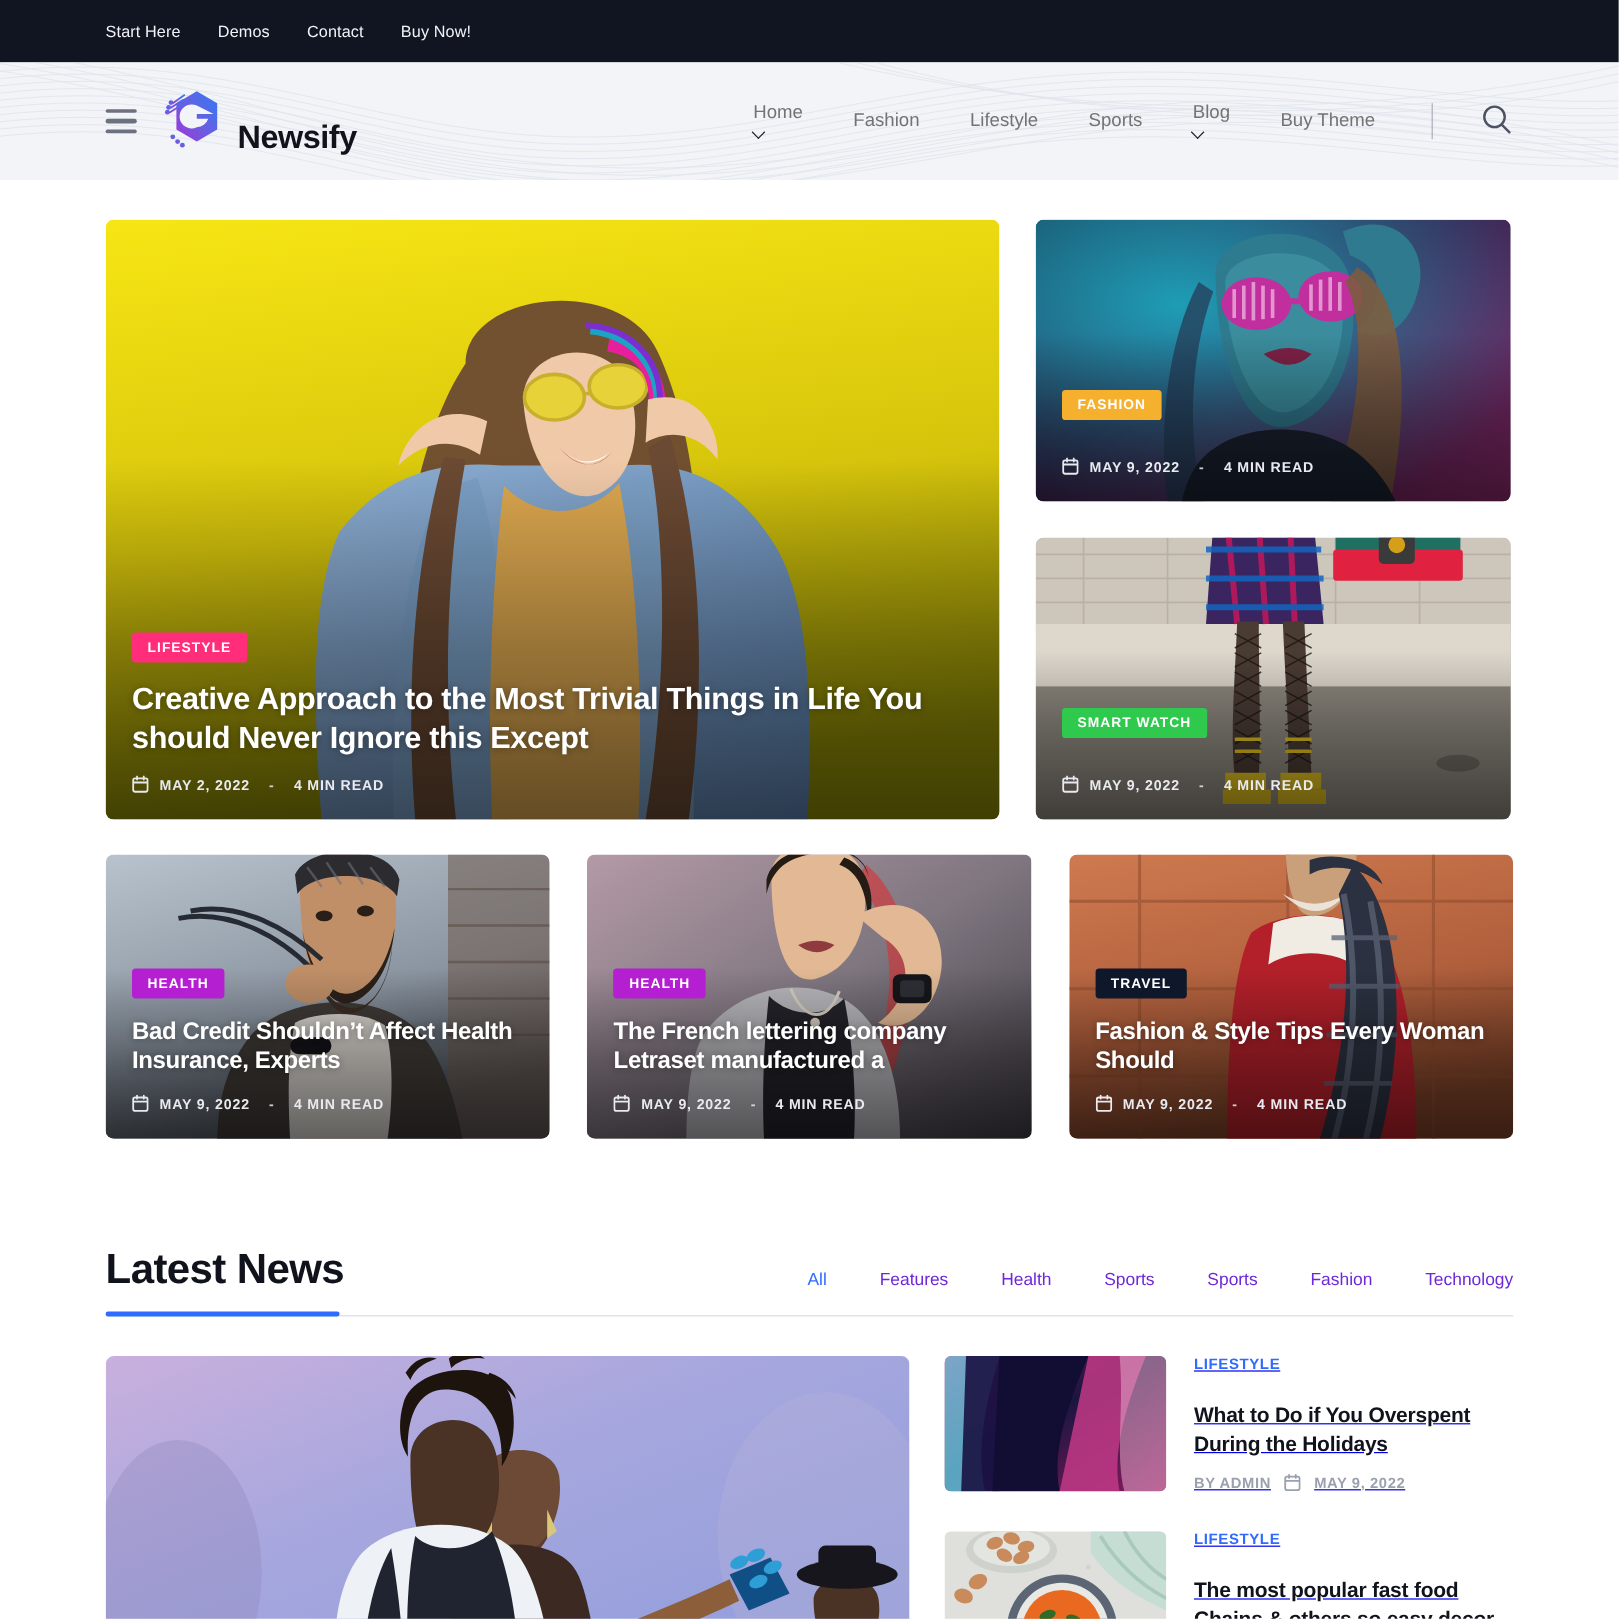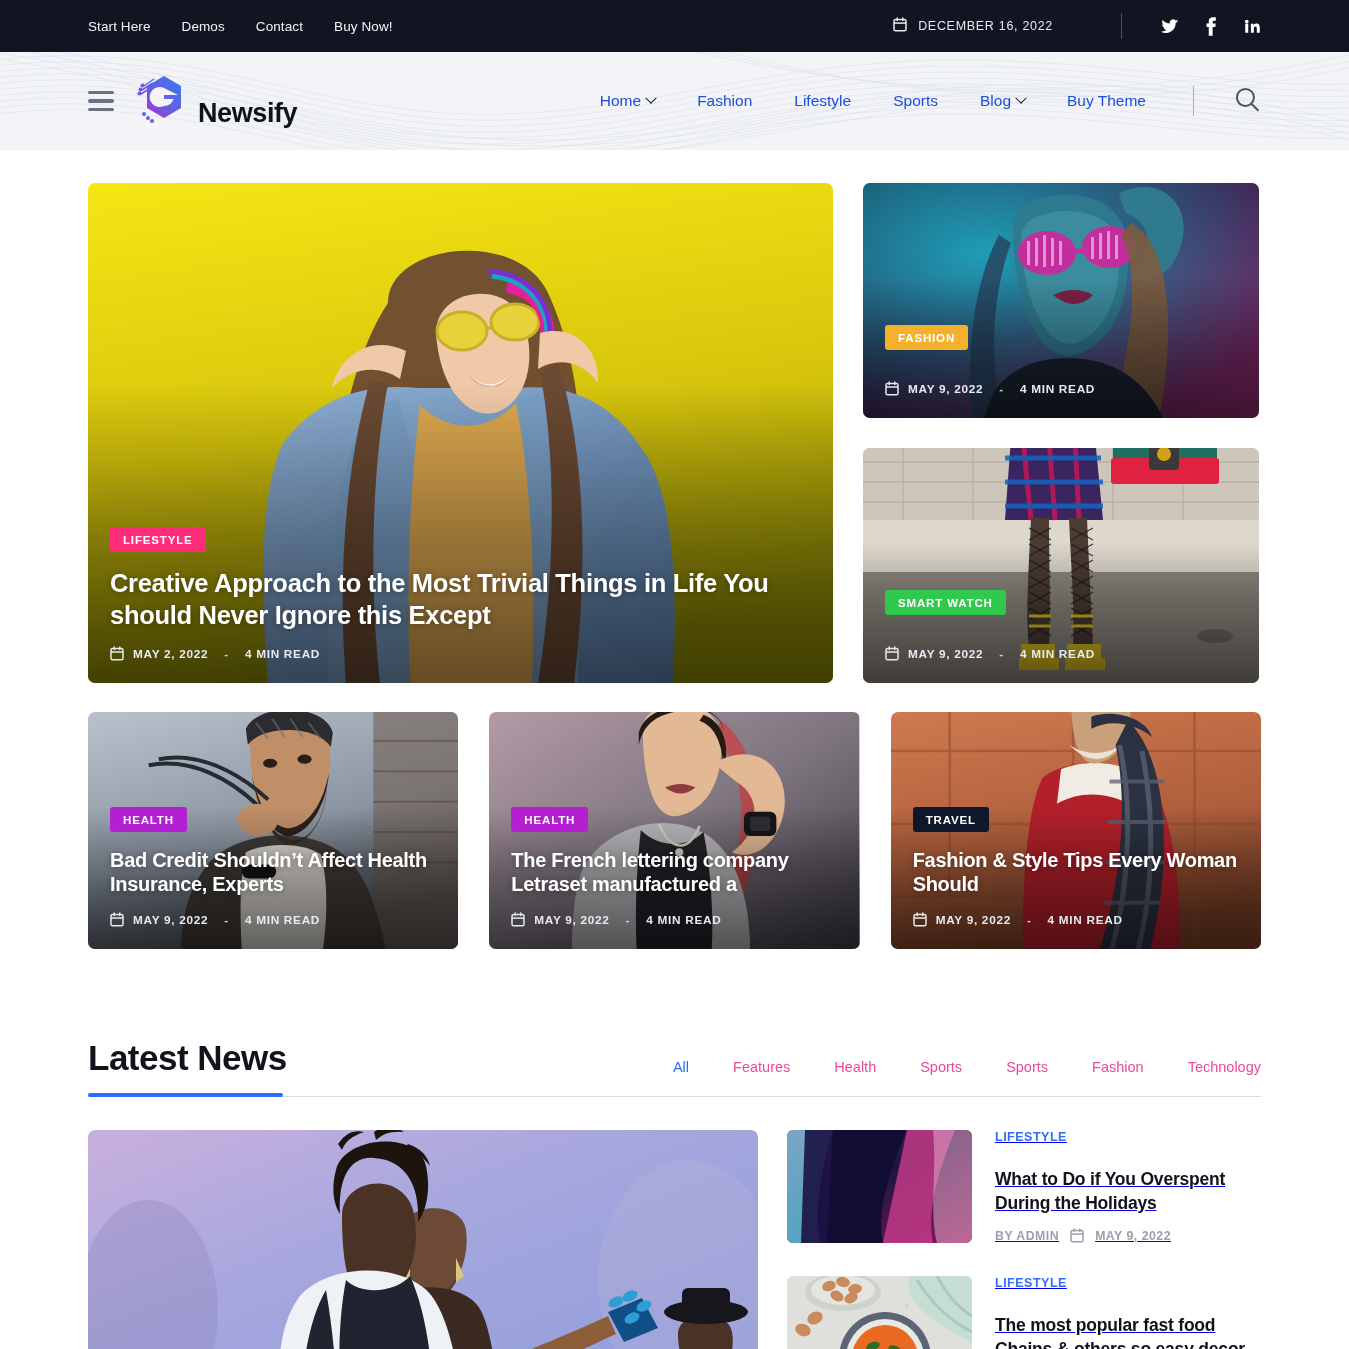--- a/index.html
+++ b/index.html
@@ -100,27 +100,27 @@
   .nav {
     margin-left: auto;
     display: flex;
     align-items: center;
     gap: 0;
     position: relative;
     z-index: 3;
   }
   .nav-item {
     display: flex;
-    align-items: center;
     gap: 6px;
-    color: #1d4ed8;
+    color: #737373;
     font-size: 15.5px;
     text-decoration: none;
     padding: 0 21px;
     white-space: nowrap;
+    flex-direction: column;
   }
   .chev {
     display: inline-block;
     width: 8px; height: 8px;
     border-right: 1.6px solid #1b2030;
     border-bottom: 1.6px solid #1b2030;
     transform: rotate(45deg) translate(-2px,-2px);
   }
   .nav-divider {
     width: 1px; height: 30px;
@@ -238,21 +238,21 @@
   }
   .tabs {
     margin-left: auto;
     display: flex;
     gap: 0;
     align-items: center;
     padding-bottom: 3px;
   }
   .tab {
     font-size: 14.5px;
-    color: #ec4899;
+    color: #6d28d9;
     padding: 0 22px;
     cursor: pointer;
     white-space: nowrap;
   }
   .tab.active { color: #2f6bff; }
   .tab:last-child { padding-right: 0; }
 
   .latest-grid {
     display: grid;
     grid-template-columns: 670px 1fr;
@@ -304,52 +304,20 @@
 <body>
 
 <div class="topbar">
   <nav class="topbar-links">
     <a href="#">Start Here</a>
     <a href="#">Demos</a>
     <a href="#">Contact</a>
     <a href="#">Buy Now!</a>
   </nav>
 
-  <div class="topbar-right">
-    <div class="topbar-date">
-      <span class="cal-ico">
-        <svg width="14" height="15" viewBox="0 0 14 15" fill="none">
-          <rect x="1" y="2.6" width="12" height="11.2" rx="1.6" stroke="#e9eaee" stroke-width="1.5"></rect>
-          <path d="M1 6.1h12" stroke="#e9eaee" stroke-width="1.5"></path>
-          <path d="M4.2 1v2.6M9.8 1v2.6" stroke="#e9eaee" stroke-width="1.5" stroke-linecap="round"></path>
-        </svg>
-      </span>
-      <span>DECEMBER 16, 2022</span>
-    </div>
-
-    <div class="tb-divider"></div>
-
-    <div class="socials">
-      <a href="#" class="s-ico">
-        <svg width="19" height="19" viewBox="0 0 24 24" fill="#fff">
-          <path d="M23 4.9a8.6 8.6 0 0 1-2.5.7 4.3 4.3 0 0 0 1.9-2.4 8.6 8.6 0 0 1-2.7 1.1 4.3 4.3 0 0 0-7.4 3.9A12.2 12.2 0 0 1 3.4 3.7a4.3 4.3 0 0 0 1.3 5.8 4.2 4.2 0 0 1-2-.5v.1a4.3 4.3 0 0 0 3.5 4.2 4.3 4.3 0 0 1-2 .1 4.3 4.3 0 0 0 4 3 8.7 8.7 0 0 1-5.4 1.8H1a12.2 12.2 0 0 0 6.6 2c7.9 0 12.2-6.6 12.2-12.2v-.6A8.7 8.7 0 0 0 23 4.9z"></path>
-        </svg>
-      </a>
-      <a href="#" class="s-ico">
-        <svg width="12" height="19" viewBox="0 0 12 22" fill="#fff">
-          <path d="M8 7.5V5.6c0-.9.2-1.4 1.6-1.4H11.6V.2H8.5C4.7.2 3.4 2.1 3.4 5.3v2.2H.8v4h2.6V21.8h4.5V11.5h3.1l.4-4H8z"></path>
-        </svg>
-      </a>
-      <a href="#" class="s-ico">
-        <svg width="18" height="18" viewBox="0 0 24 24" fill="#fff">
-          <path d="M4.98 3.5a2.5 2.5 0 1 1 0 5 2.5 2.5 0 0 1 0-5zM3 9h4v12H3V9zm7 0h3.8v1.7h.05c.53-1 1.83-2.05 3.77-2.05 4.03 0 4.78 2.65 4.78 6.1V21h-4v-5.4c0-1.3-.03-3-1.83-3-1.83 0-2.1 1.43-2.1 2.9V21h-4V9z"></path>
-        </svg>
-      </a>
-    </div>
-  </div>
 </div>
 
 <header class="header">
   <svg class="header-waves" viewBox="0 0 1349 98" preserveAspectRatio="none">
     <g stroke="#dfe3ec" stroke-width="0.7" fill="none" opacity="0.95">
       <path d="M-20,10 C180,-18 300,58 470,62 C640,66 760,8 960,8 C1120,8 1260,42 1380,30"></path>
       <path d="M-20,16 C180,-12 300,64 470,68 C640,72 760,14 960,14 C1120,14 1260,48 1380,36"></path>
       <path d="M-20,22 C180,-6 300,70 470,74 C640,78 760,20 960,20 C1120,20 1260,54 1380,42"></path>
       <path d="M-20,28 C180,0 300,76 470,80 C640,84 760,26 960,26 C1120,26 1260,60 1380,48"></path>
       <path d="M-20,34 C180,6 300,82 470,86 C640,90 760,32 960,32 C1120,32 1260,66 1380,54"></path>

